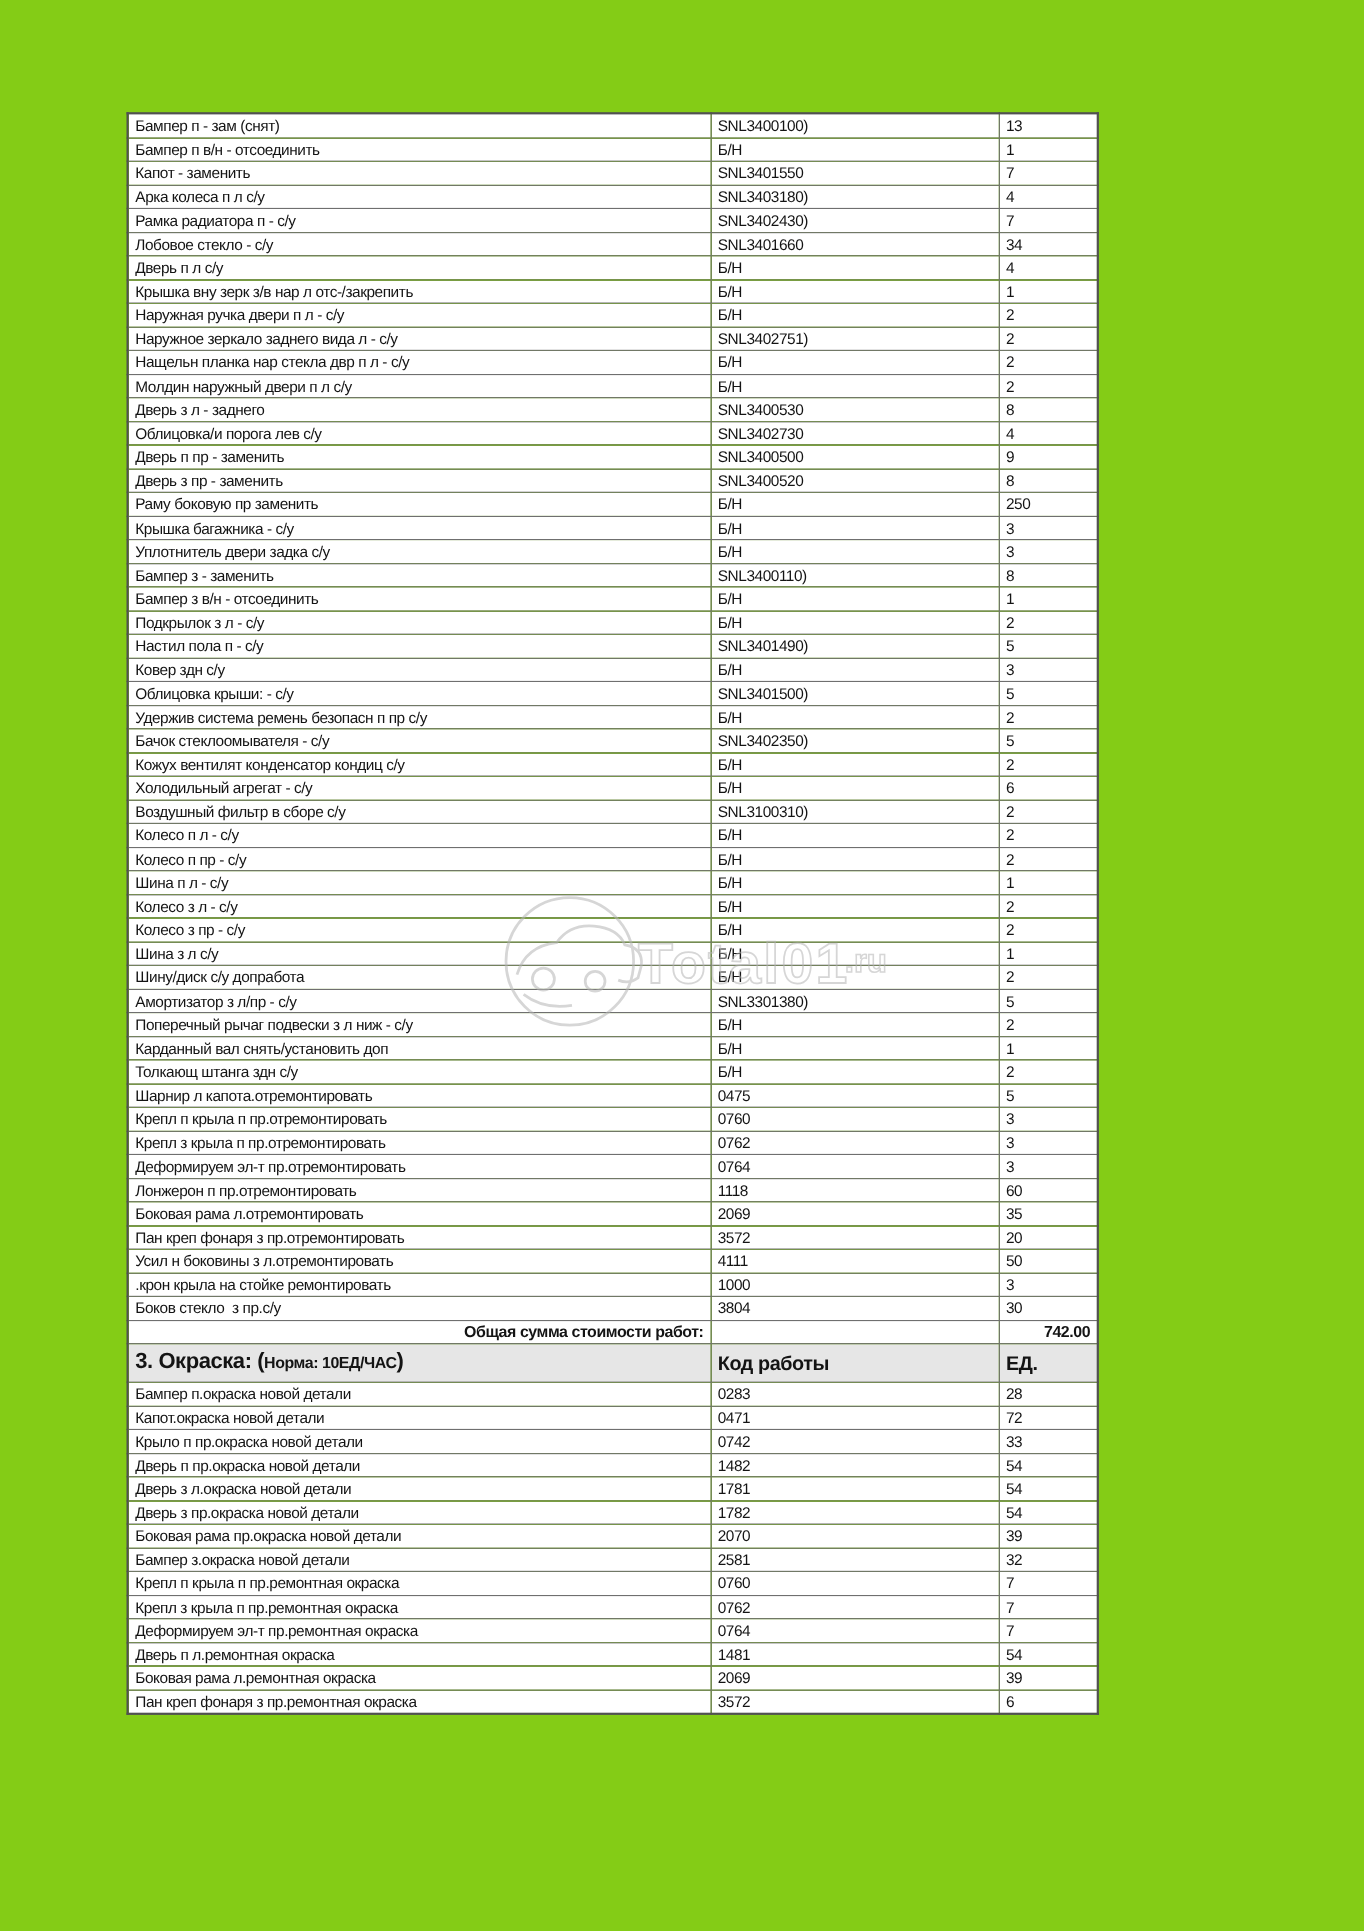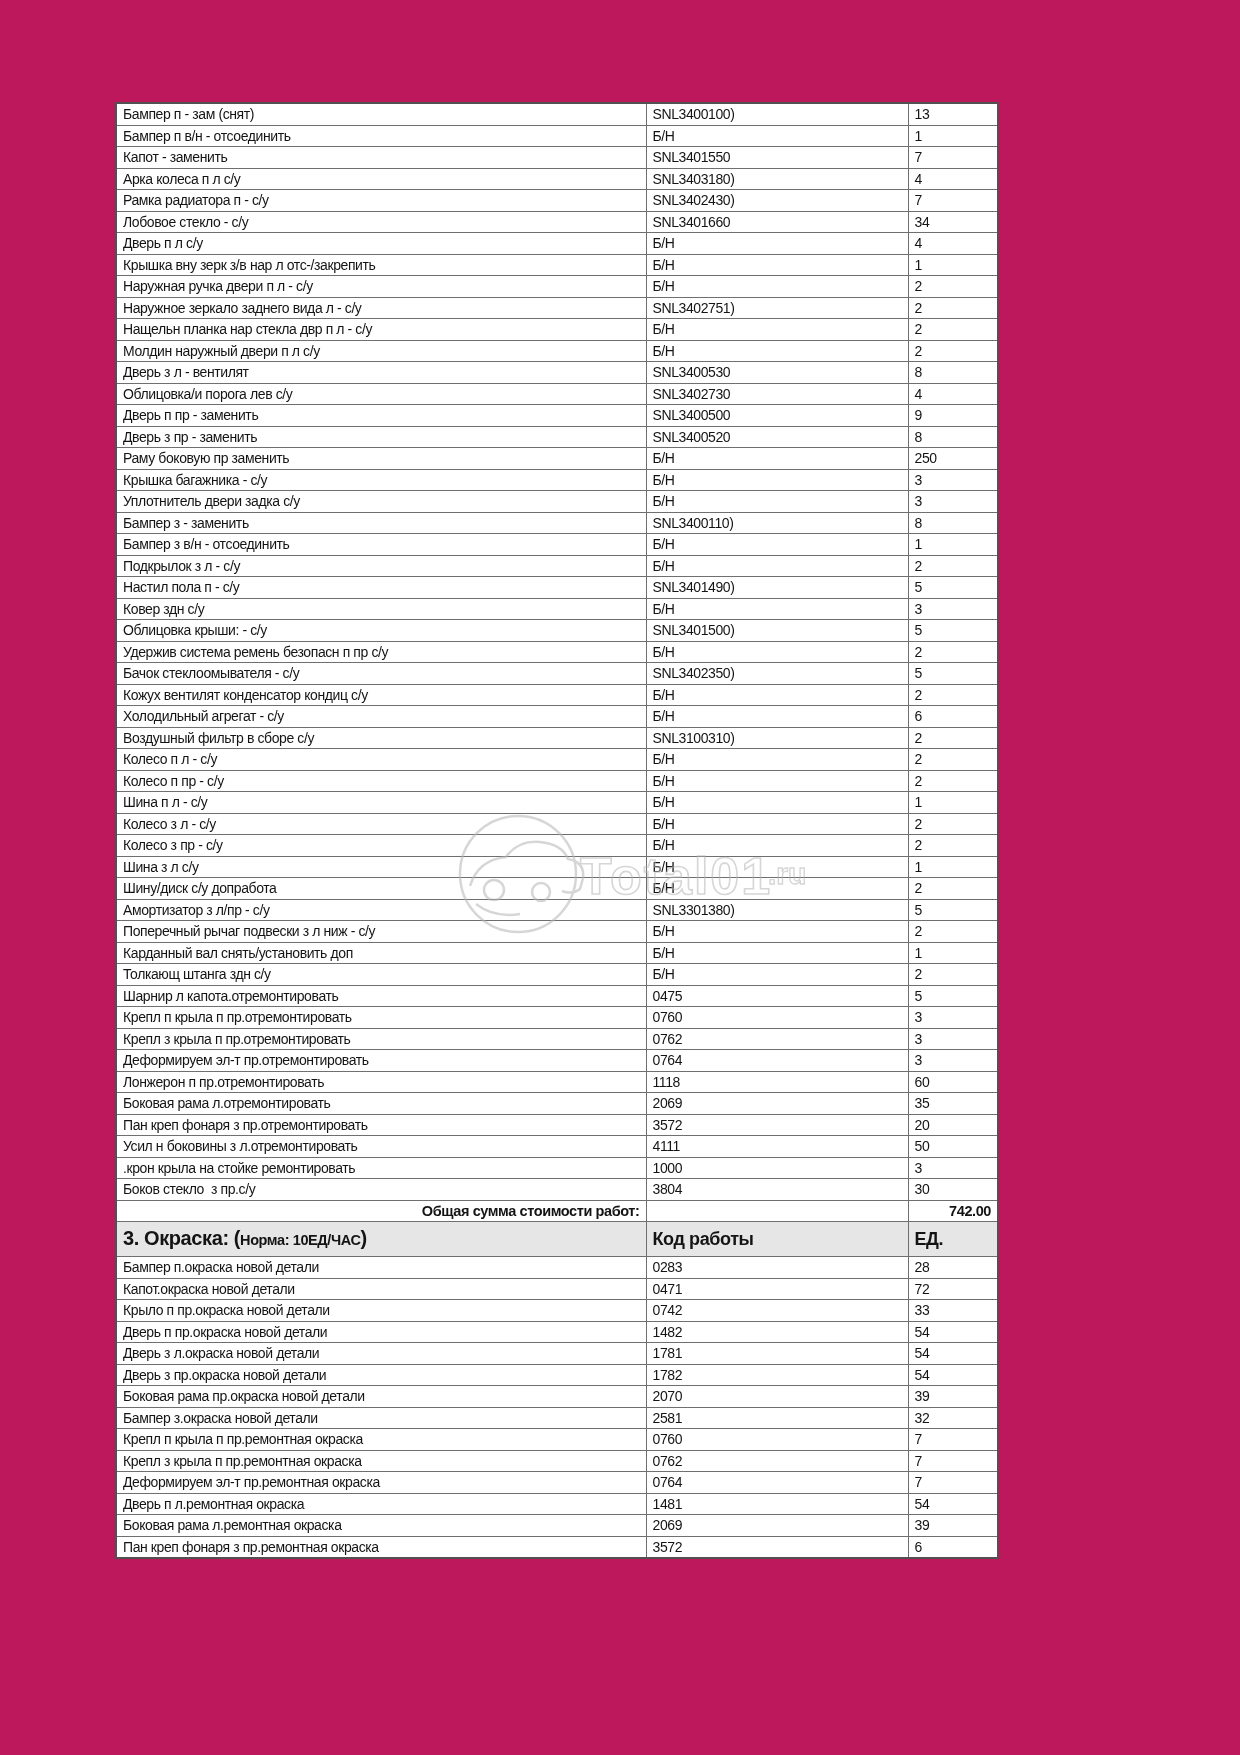--- a/index.html
+++ b/index.html
@@ -1,19 +1,19 @@
 <!DOCTYPE html>
 <html><head>
 <meta charset="utf-8">
 <style>
   html,body{margin:0;padding:0;background:#ffffff;}
   .page{
     position:relative;
     width:1240px;height:1755px;
-    background:#be185d;
+    background:#84cc16;
     overflow:hidden;
     font-family:"Liberation Sans",sans-serif;
     color:#141414;
   }
   .table-wrap{
     position:absolute;left:115px;top:102px;width:882px;
   }
   table.work{
     border-collapse:collapse;
     width:100%;
@@ -118,21 +118,21 @@
             <td class="c-name">Нащельн планка нар стекла двр п л - с/у</td>
             <td class="c-code">Б/Н</td>
             <td class="c-units">2</td>
           </tr>
           <tr>
             <td class="c-name">Молдин наружный двери п л с/у</td>
             <td class="c-code">Б/Н</td>
             <td class="c-units">2</td>
           </tr>
           <tr>
-            <td class="c-name">Дверь з л - вентилят</td>
+            <td class="c-name">Дверь з л - заднего</td>
             <td class="c-code">SNL3400530</td>
             <td class="c-units">8</td>
           </tr>
           <tr>
             <td class="c-name">Облицовка/и порога лев с/у</td>
             <td class="c-code">SNL3402730</td>
             <td class="c-units">4</td>
           </tr>
           <tr>
             <td class="c-name">Дверь п пр - заменить</td>

